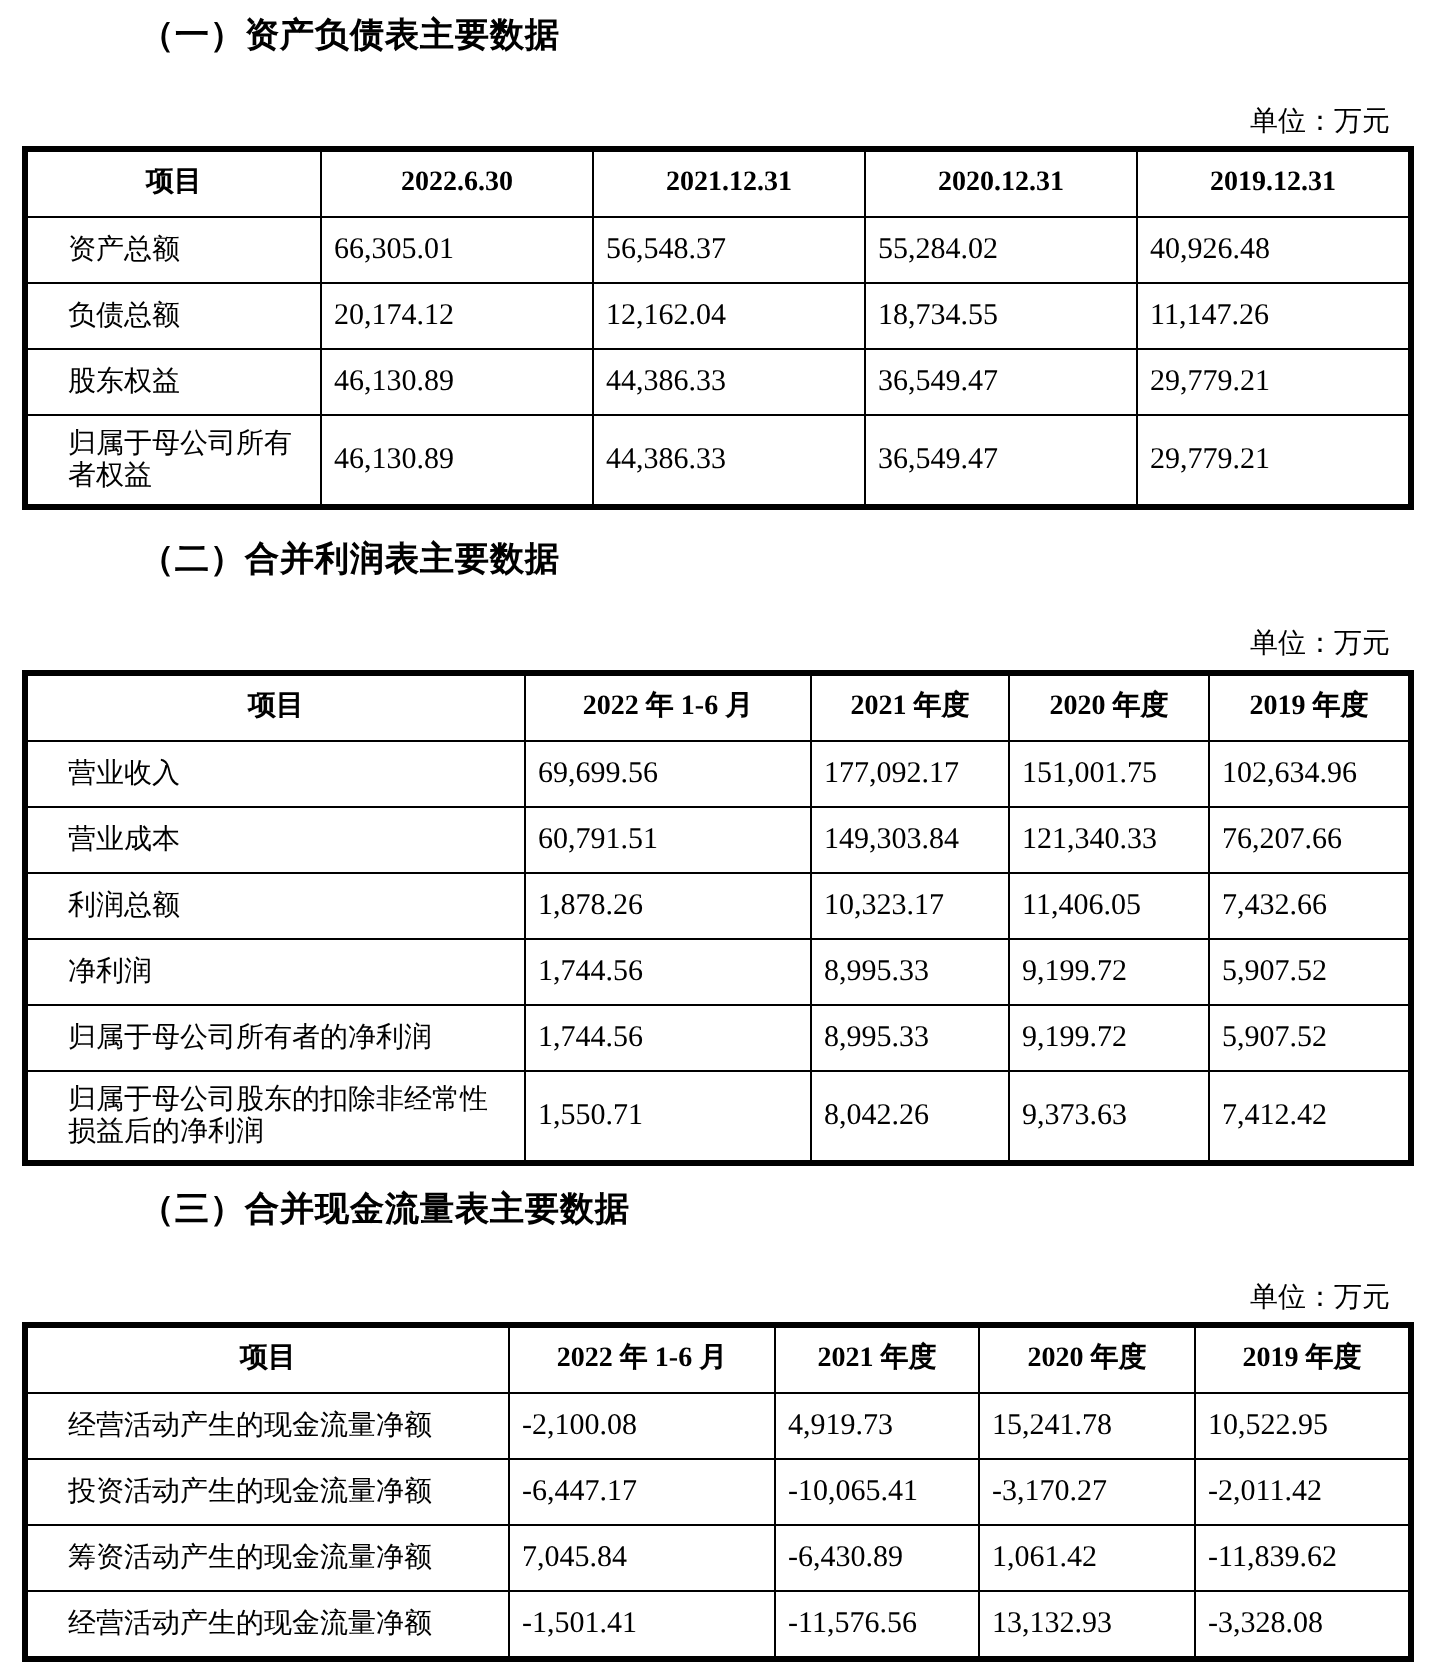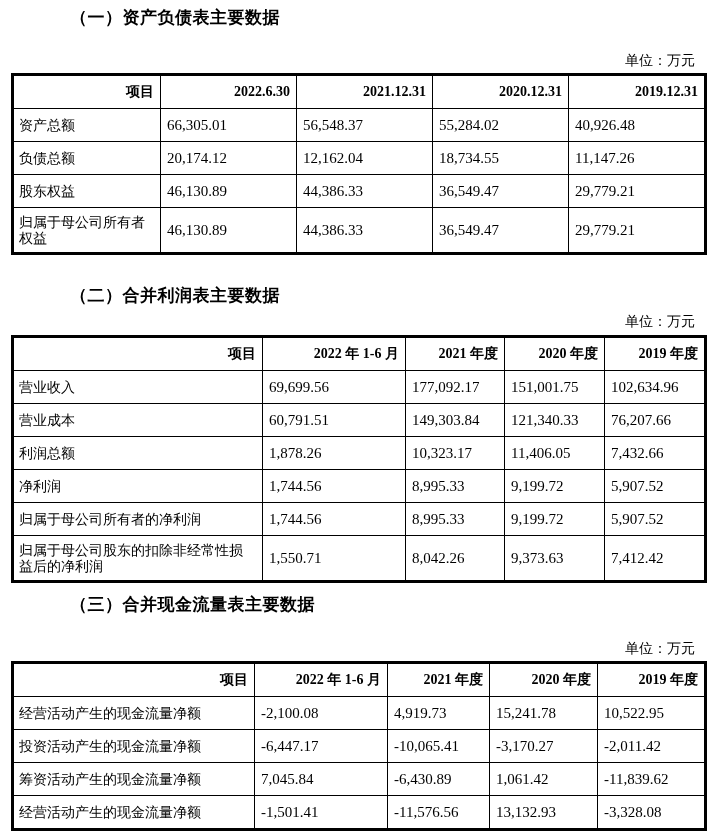--- a/index.html
+++ b/index.html
@@ -22,22 +22,22 @@
   table {
     position: absolute; left: 11px; width: 693px;
     border-collapse: collapse; table-layout: fixed;
     border: 3px solid #000;
   }
   td, th {
     border: 1px solid #000; padding: 0 6px; font-size: 14.5px;
     line-height: 16px; height: 32px;
     font-family: "Liberation Serif", "DejaVu Serif", serif;
   }
-  th { font-weight: bold; text-align: right; font-size: 14px; }
-  td.label { text-align: left; font-family: "DejaVu Sans", "Liberation Sans", sans-serif; font-size: 14px; padding-left: 5px; }
+  th { font-weight: bold; text-align: center; font-size: 14px; }
+  td.label { text-align: left; font-family: "DejaVu Sans", "Liberation Sans", sans-serif; font-size: 14px; padding-left: 20px; }
   td.num { padding-right: 8px; font-size: 15px; }
   tr.tall td { height: 44px; }
 </style>
 </head>
 <body>
 
 <div class="section-title" style="top:6px;">（一）资产负债表主要数据</div>
 <div class="unit" style="top:52px;">单位：万元</div>
 <table style="top:73px;">
   <colgroup>
@@ -79,21 +79,21 @@
   <tr class="tall">
     <td class="label">归属于母公司所有者权益</td>
     <td class="num">46,130.89</td>
     <td class="num">44,386.33</td>
     <td class="num">36,549.47</td>
     <td class="num">29,779.21</td>
   </tr>
 </tbody>
   </table>
 
-<div class="section-title" style="top:284px;">（二）合并利润表主要数据</div>
+<div class="section-title" style="top:268px;">（二）合并利润表主要数据</div>
 <div class="unit" style="top:313px;">单位：万元</div>
 <table style="top:335px;">
   <colgroup>
       <col style="width:250px">
       <col style="width:143px">
       <col style="width:99px">
       <col style="width:100px">
       <col style="width:101px">
     </colgroup>
   <tbody>

